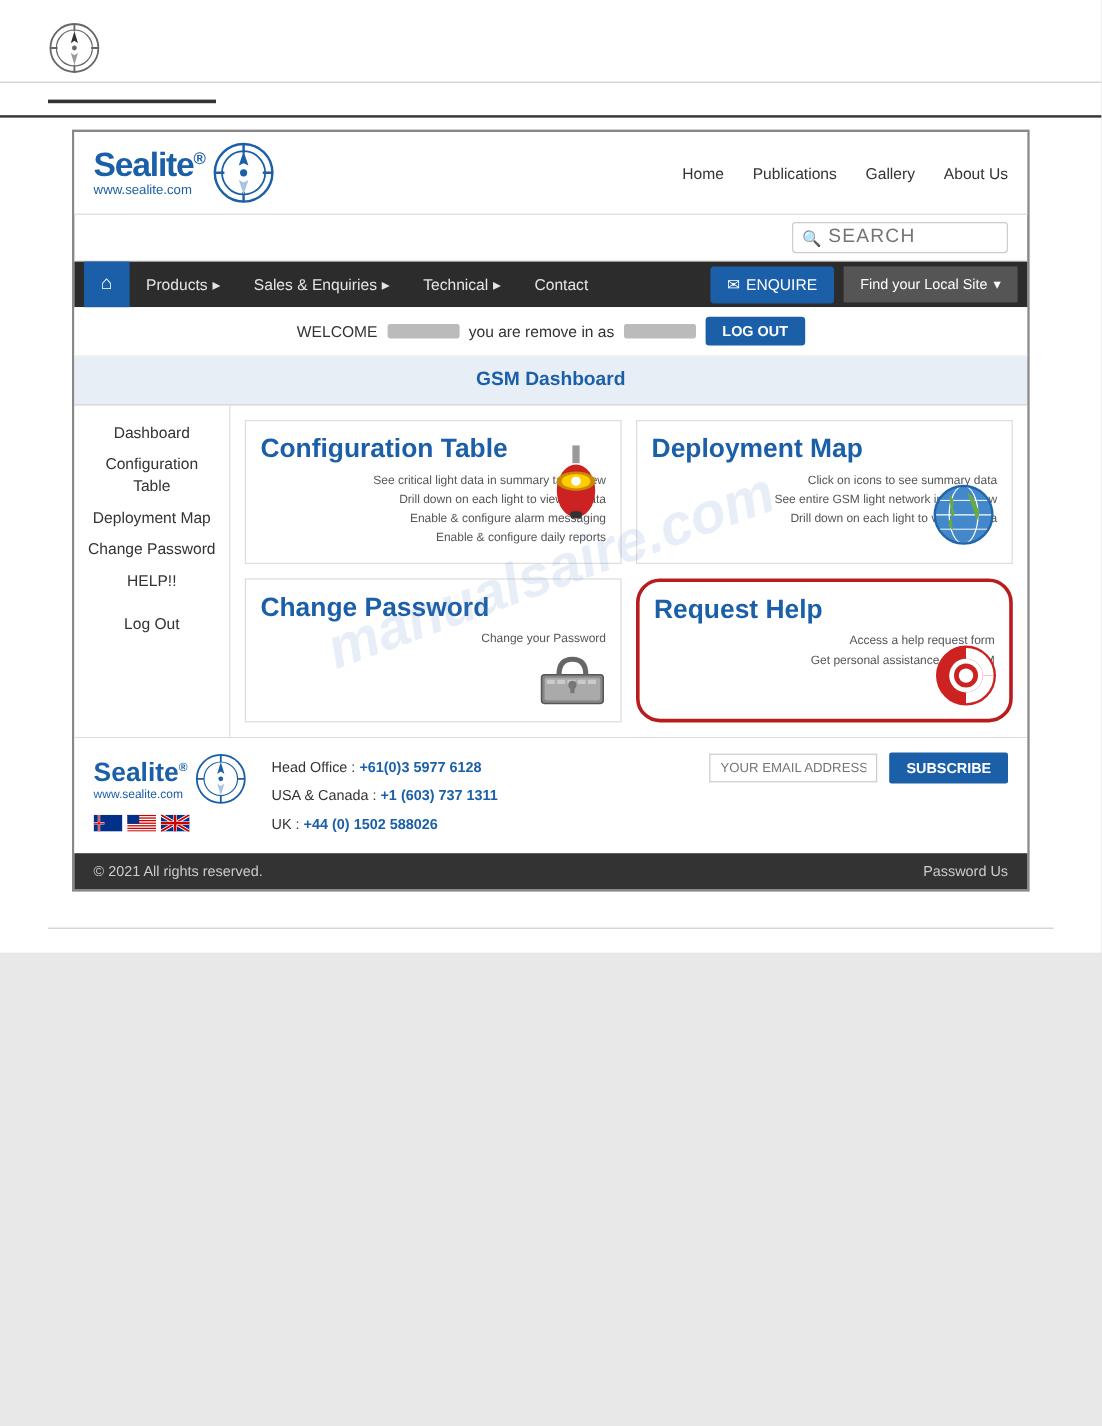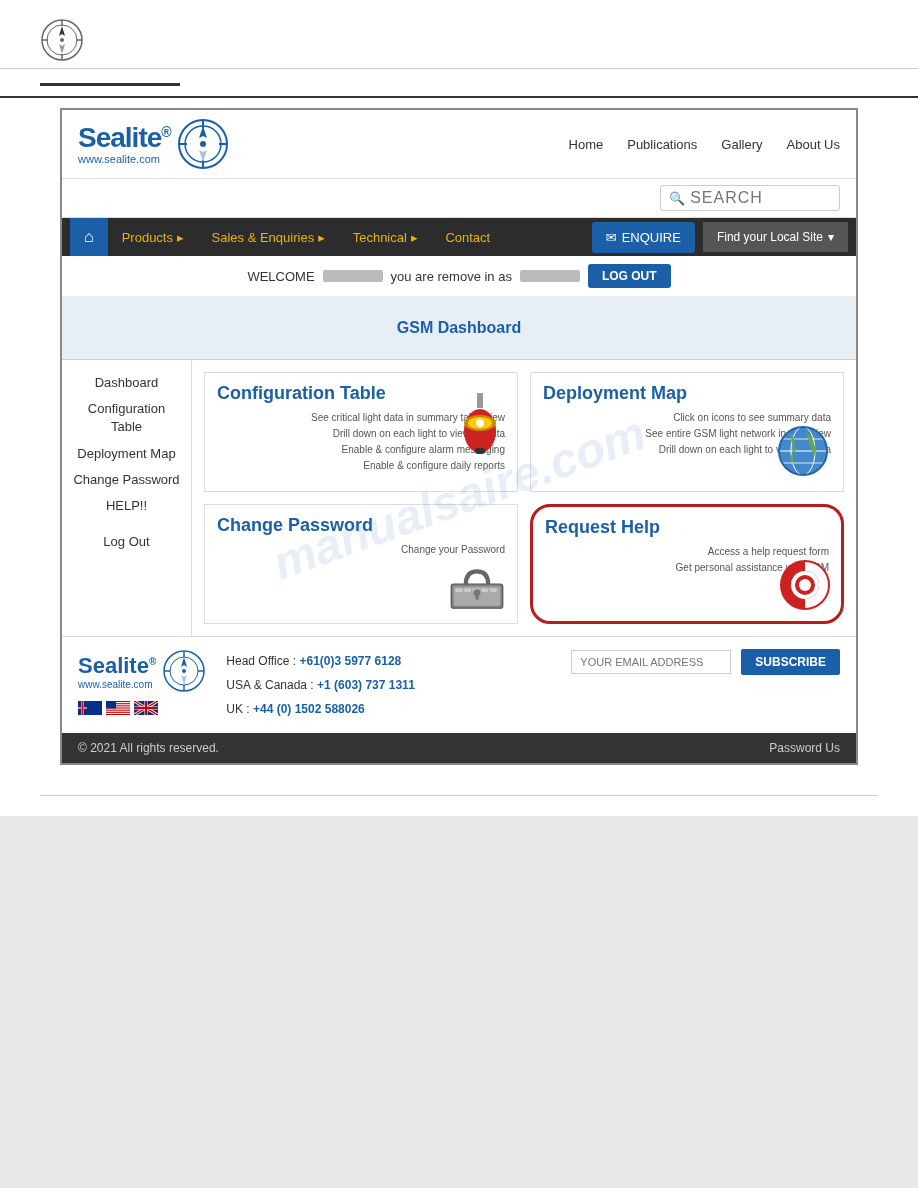--- a/index.html
+++ b/index.html
@@ -133,21 +133,21 @@
       gap: 0;
     }
     .nav-home {
       background: #1a5fa8;
       color: #fff;
       padding: 10px 14px;
       font-size: 16px;
       cursor: pointer;
     }
     .nav-item {
-      color: #eab308;
+      color: #e5e5e5;
       padding: 10px 14px;
       font-size: 13px;
       cursor: pointer;
       display: flex;
       align-items: center;
       gap: 4px;
     }
     .nav-enquire {
       margin-left: auto;
       background: #1a5fa8;
@@ -199,21 +199,21 @@
       font-size: 12px;
       border-radius: 3px;
       cursor: pointer;
       font-weight: bold;
     }
 
     
     .dashboard-title {
       background: #e8eef5;
       text-align: center;
-      padding: 22px;
+      padding: 11px;
       font-size: 16px;
       font-weight: bold;
       color: #1a5fa8;
       border-bottom: 1px solid #ccc;
     }
 
     .dashboard-body {
       display: flex;
       background: #fff;
     }
@@ -249,21 +249,21 @@
       border: 1px solid #ddd;
       padding: 10px 12px;
       position: relative;
       min-height: 120px;
     }
     .dashboard-card.highlighted {
       border: 3px solid #b91c1c;
       border-radius: 20px;
     }
     .card-title {
-      font-size: 18px;
+      font-size: 22px;
       font-weight: bold;
       color: #1a5fa8;
       margin-bottom: 6px;
     }
     .card-desc {
       font-size: 10px;
       color: #555;
       line-height: 1.6;
       text-align: right;
     }
@@ -375,21 +375,21 @@
       gap: 10px;
       margin-left: auto;
       font-size: 11px;
       color: #555;
     }
     .email-input {
       border: 1px solid #ccc;
       padding: 5px 8px;
       font-size: 11px;
       color: #999;
-      width: 160px;
+      width: 140px;
     }
     .subscribe-btn {
       background: #1a5fa8;
       color: #fff;
       border: none;
       padding: 6px 14px;
       font-size: 12px;
       font-weight: bold;
       cursor: pointer;
       border-radius: 2px;

